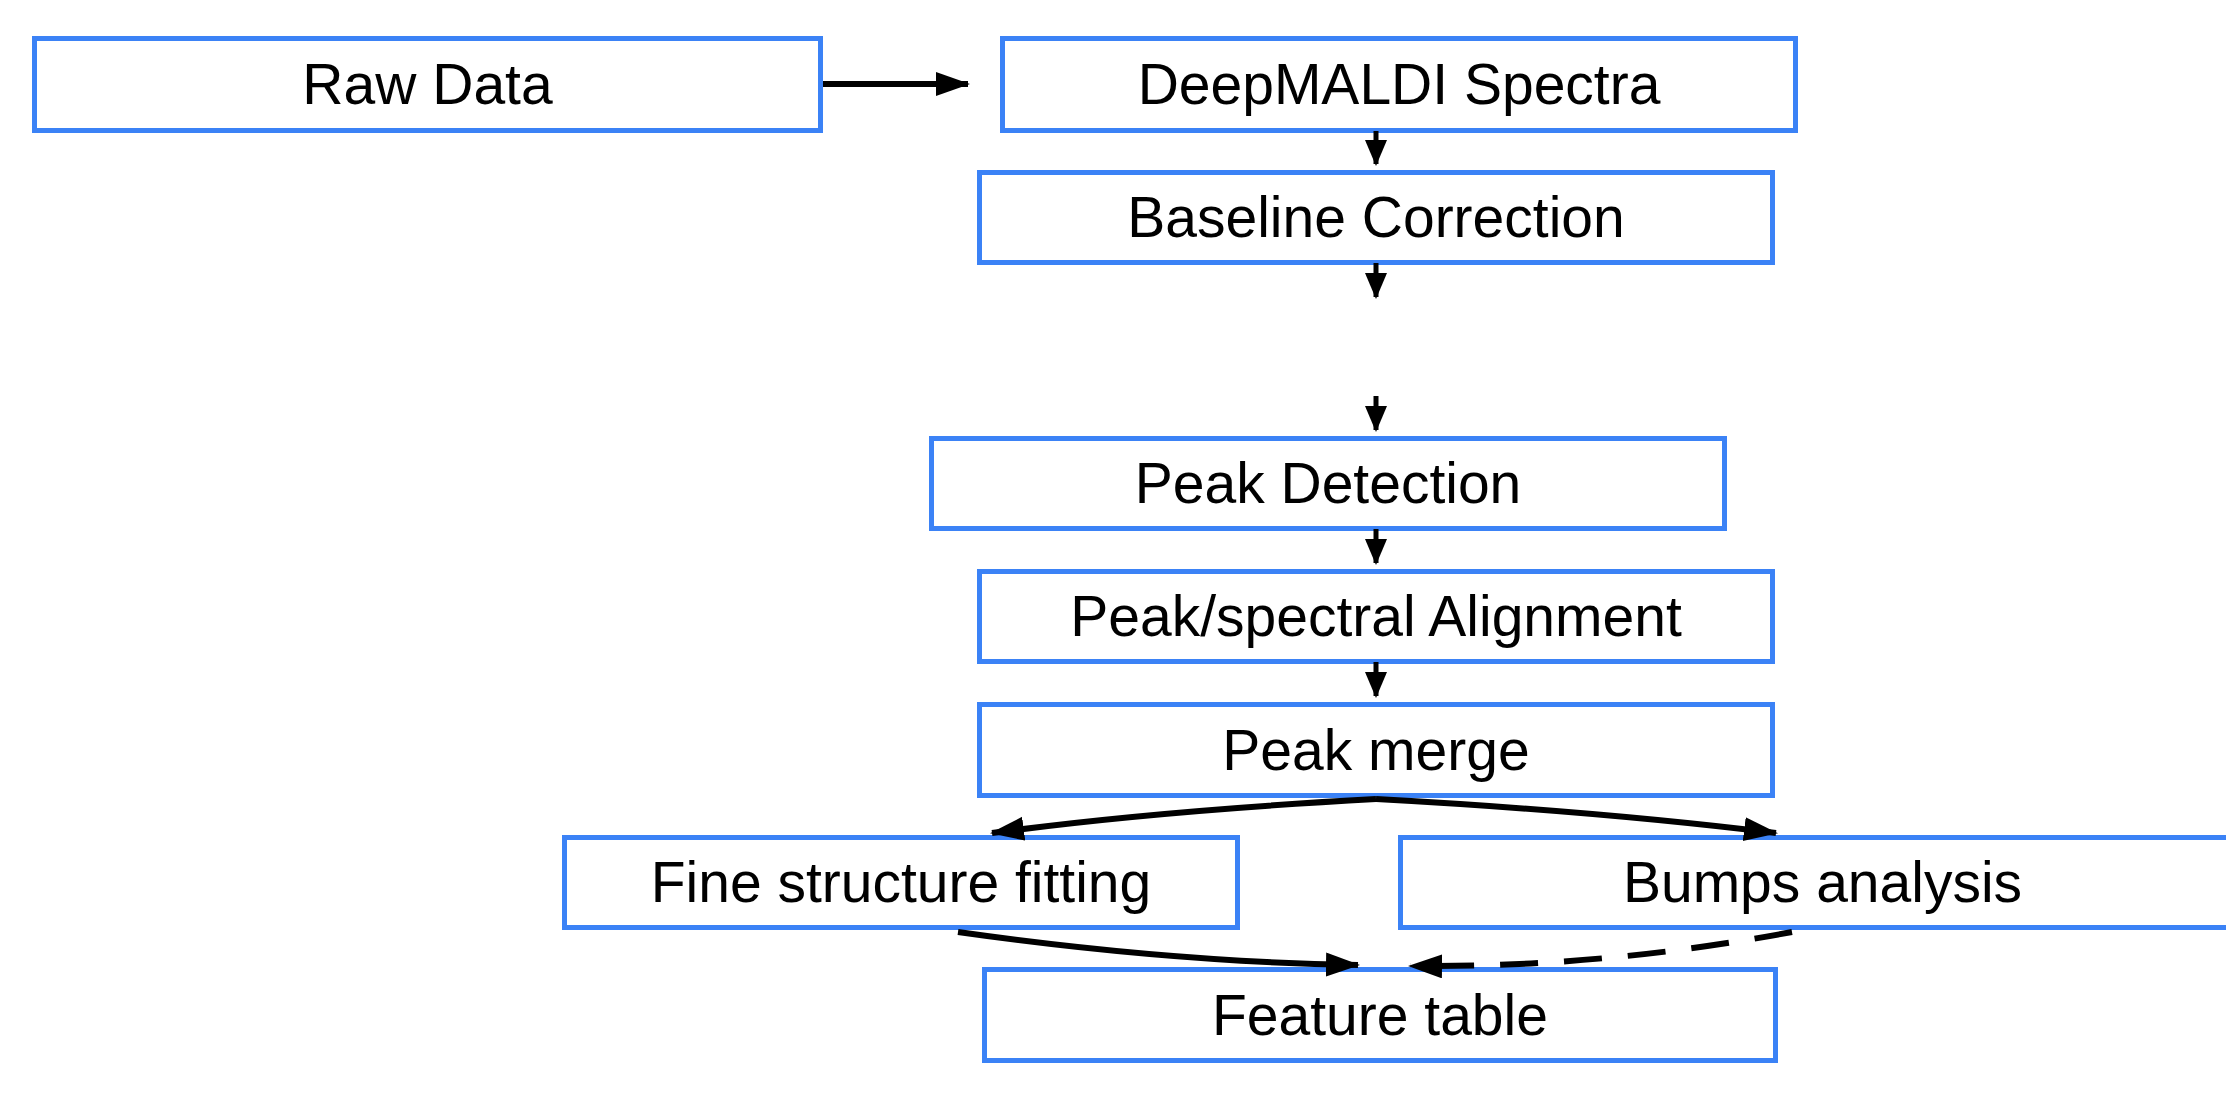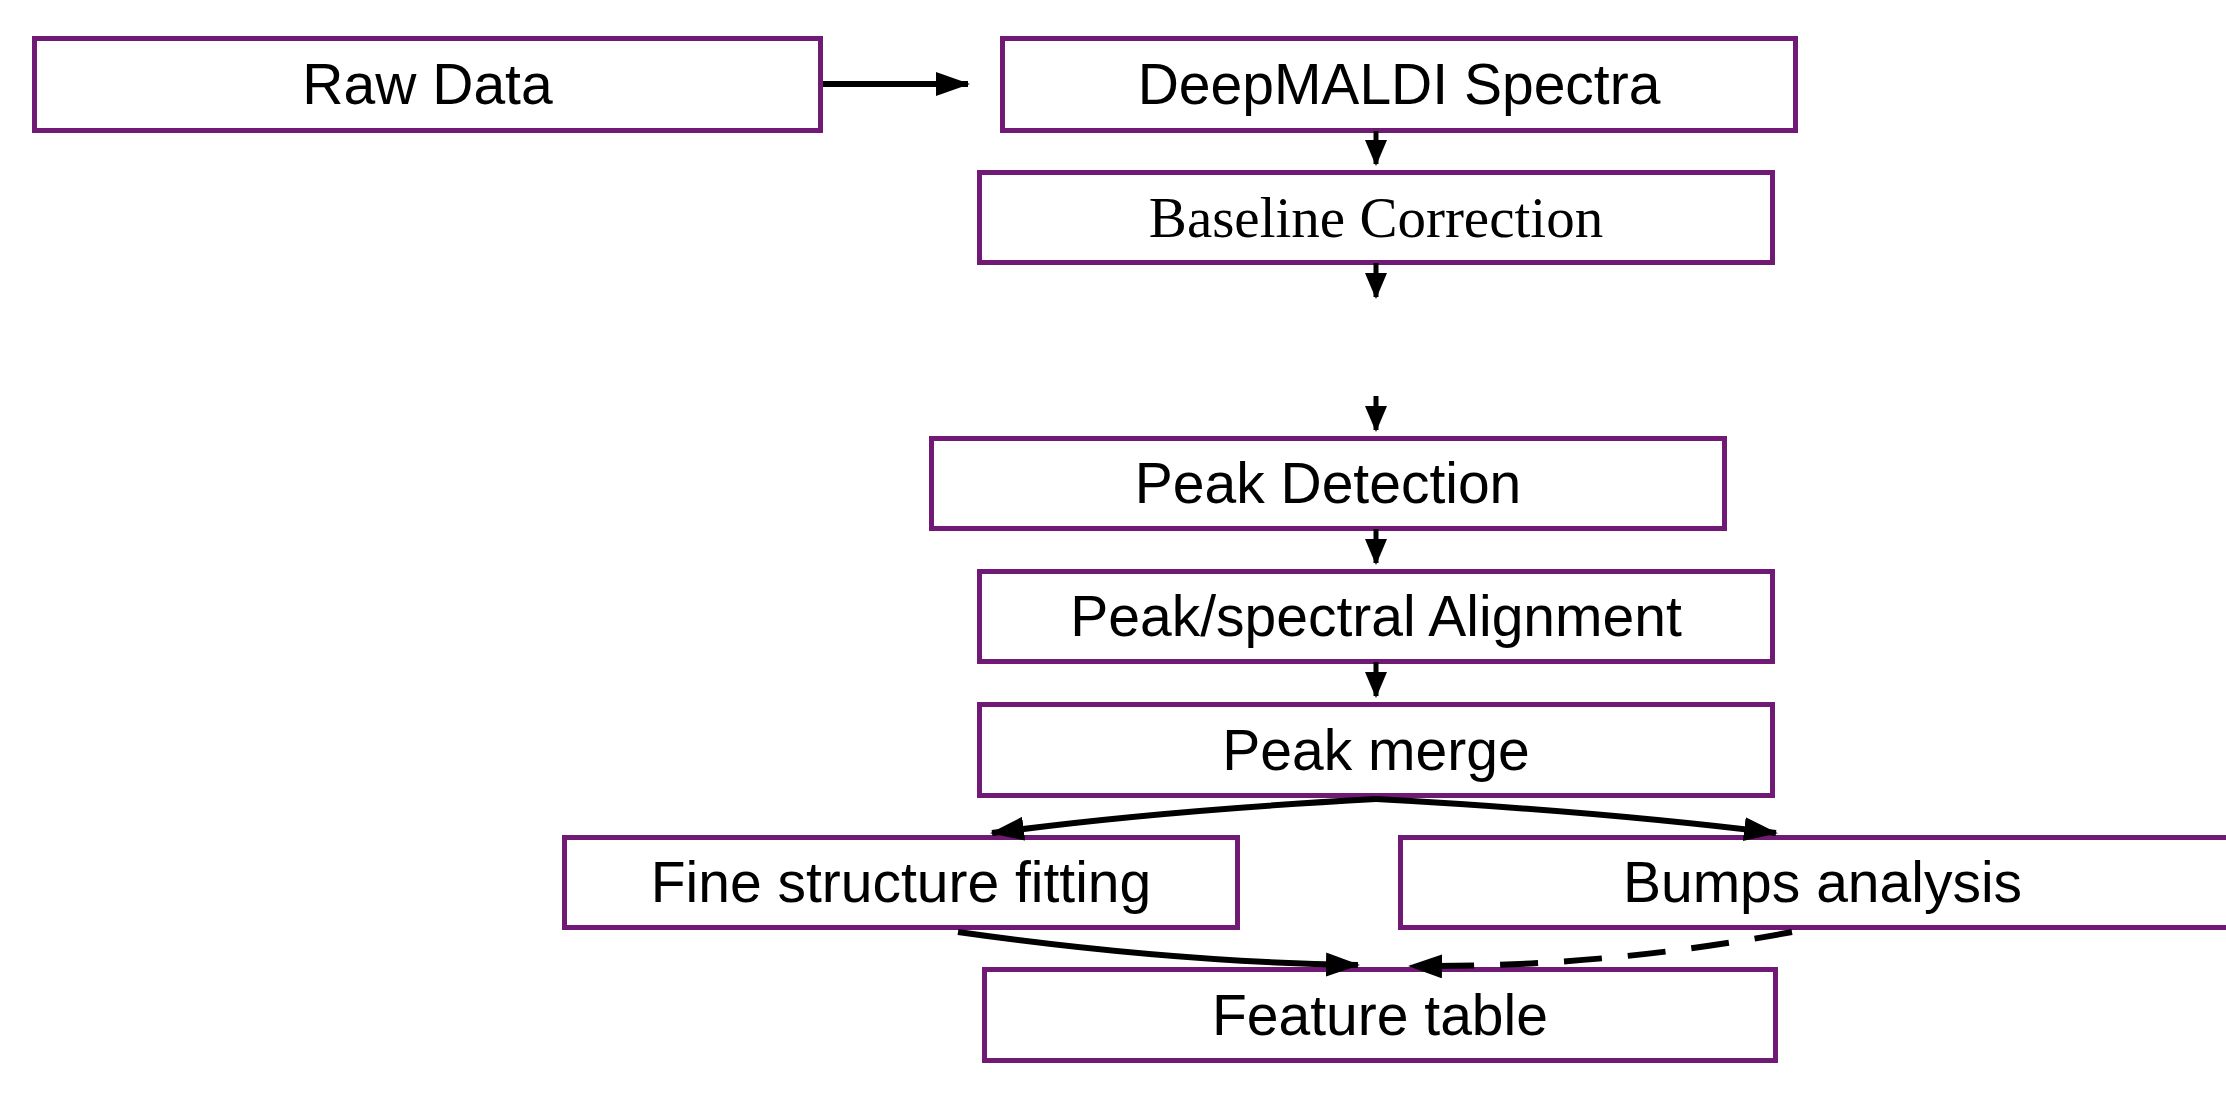--- a/index.html
+++ b/index.html
@@ -11,42 +11,42 @@
     position: relative;
     width: 2226px;
     height: 1107px;
     background: #ffffff;
     overflow: hidden;
   }
   .node {
     position: absolute;
     box-sizing: border-box;
     background: #ffffff;
-    border: 5px solid #701a75;
+    border: 5px solid #3b82f6;
     display: flex;
     align-items: center;
     justify-content: center;
     font-family: "Liberation Sans", sans-serif;
     font-size: 57px;
     line-height: 1;
     color: #000000;
     white-space: nowrap;
   }
   #edges {
     position: absolute;
     left: 0;
     top: 0;
     width: 2226px;
     height: 1107px;
     pointer-events: none;
   }
   
   #n-raw-data        { left:  32px; top:  36px; width: 791px; height: 97px; }
   #n-deepmaldi       { left: 977px; top:  36px; width: 798px; height: 97px; margin-left: 23px; }
-  #n-baseline        { left: 977px; top: 170px; width: 798px; height: 95px; font-family: Liberation Serif, serif; }
+  #n-baseline        { left: 977px; top: 170px; width: 798px; height: 95px; }
   #n-convolution     { left: 977px; top: 303px; width: 798px; height: 95px; }
   #n-peak-detection  { left: 929px; top: 436px; width: 798px; height: 95px; }
   #n-alignment       { left: 977px; top: 569px; width: 798px; height: 95px; }
   #n-peak-merge      { left: 977px; top: 702px; width: 798px; height: 96px; }
   #n-fine-structure  { left: 562px; top: 835px; width: 678px; height: 95px; }
   #n-bumps           { left:1398px; top: 835px; width: 849px; height: 95px; }
   #n-feature-table   { left: 982px; top: 967px; width: 796px; height: 96px; }
 </style>
 </head>
 <body>

